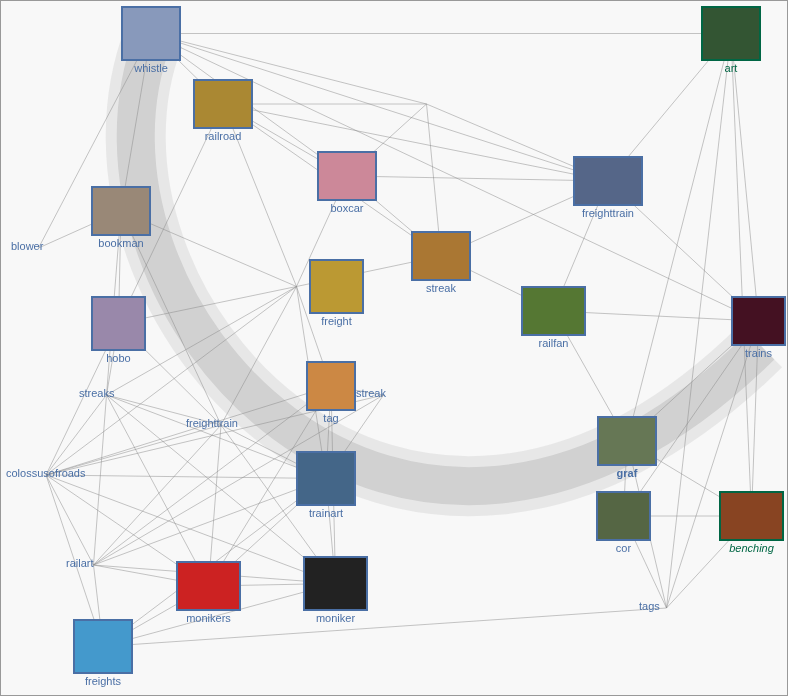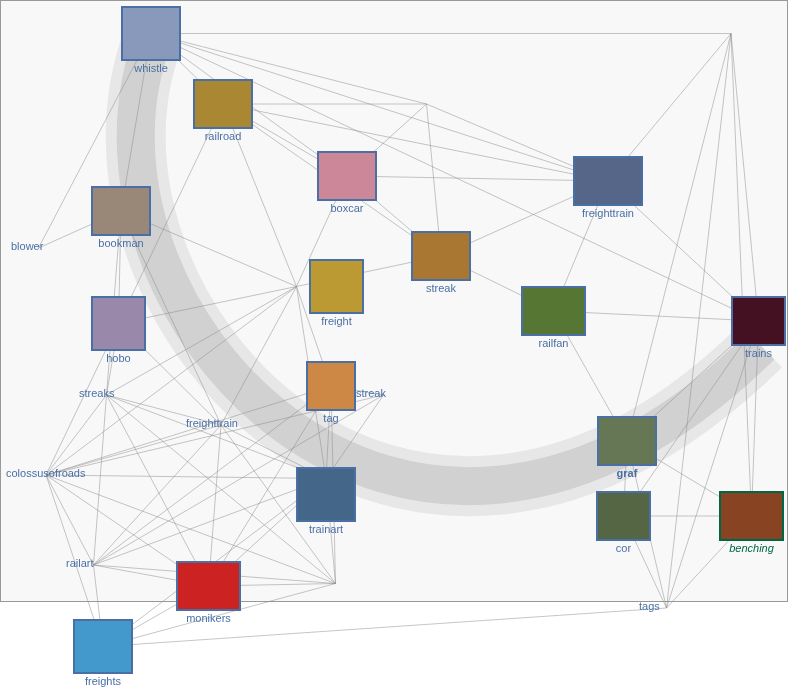--- a/index.html
+++ b/index.html
@@ -1,20 +1,20 @@
 <!DOCTYPE html>
 <html><head>
   <meta charset="utf-8">
   <style>
     * { margin: 0; padding: 0; box-sizing: border-box; }
     body { width: 788px; height: 696px; overflow: hidden; background: #fff; font-family: Arial, sans-serif; }
     #graph-container {
       position: relative;
       width: 788px;
-      height: 602px;
+      height: 696px;
       border: 1px solid #999;
       background: #f8f8f8;
     }
     svg#lines {
       position: absolute;
       top: 0; left: 0;
       width: 788px;
       height: 696px;
       pointer-events: none;
     }
@@ -140,20 +140,24 @@
       <line x1="92.5" y1="564" x2="102" y2="645.5" stroke="#888" stroke-width="0.8" opacity="0.6"></line>
       <line x1="207.5" y1="585" x2="334.5" y2="582.5" stroke="#888" stroke-width="0.8" opacity="0.6"></line>
       <line x1="207.5" y1="585" x2="102" y2="645.5" stroke="#888" stroke-width="0.8" opacity="0.6"></line>
       <line x1="334.5" y1="582.5" x2="102" y2="645.5" stroke="#888" stroke-width="0.8" opacity="0.6"></line>
       <line x1="665.5" y1="607" x2="102" y2="645.5" stroke="#888" stroke-width="0.8" opacity="0.6"></line>
     </svg>
 <div class="node" style="left: 120px; top: 5px;">
       <div class="node-img-box" style="width: 60px; height: 55px; background: rgb(136, 153, 187); border-color: rgb(74, 111, 165); border-width: 2px; border-style: solid;"></div>
       <span class="node-label" style="color: rgb(74, 111, 165);">whistle</span>
     </div>
+    <div class="node" style="left: 700px; top: 5px;">
+      <div class="node-img-box" style="width: 60px; height: 55px; background: rgb(51, 85, 51); border-color: rgb(0, 102, 68); border-width: 2px; border-style: solid;"></div>
+      <span class="node-label" style="color: rgb(0, 102, 68);">art</span>
+    </div>
     <div class="node" style="left: 192px; top: 78px;">
       <div class="node-img-box" style="width: 60px; height: 50px; background: rgb(170, 136, 51); border-color: rgb(74, 111, 165); border-width: 2px; border-style: solid;"></div>
       <span class="node-label" style="color: rgb(74, 111, 165);">railroad</span>
     </div>
     <div class="node" style="left: 316px; top: 150px;">
       <div class="node-img-box" style="width: 60px; height: 50px; background: rgb(204, 136, 153); border-color: rgb(74, 111, 165); border-width: 2px; border-style: solid;"></div>
       <span class="node-label" style="color: rgb(74, 111, 165);">boxcar</span>
     </div>
     <div class="node" style="left: 572px; top: 155px;">
       <div class="node-img-box" style="width: 70px; height: 50px; background: rgb(85, 102, 136); border-color: rgb(74, 111, 165); border-width: 2px; border-style: solid;"></div>
@@ -199,39 +203,43 @@
     <div class="node" style="left: 185px; top: 415px;">
       <span class="node-label" style="color: rgb(74, 111, 165);">freighttrain</span>
     </div>
     <div class="node" style="left: 596px; top: 415px; font-weight: bold;">
       <div class="node-img-box" style="width: 60px; height: 50px; background: rgb(102, 119, 85); border-color: rgb(74, 111, 165); border-width: 2px; border-style: solid;"></div>
       <span class="node-label" style="color: rgb(74, 111, 165);">graf</span>
     </div>
     <div class="node" style="left: 5px; top: 465px;">
       <span class="node-label" style="color: rgb(74, 111, 165);">colossusofroads</span>
     </div>
-    <div class="node" style="left: 295px; top: 466px;">
+    <div class="node" style="left: 295px; top: 450px;">
       <div class="node-img-box" style="width: 60px; height: 55px; background: rgb(68, 102, 136); border-color: rgb(74, 111, 165); border-width: 2px; border-style: solid;"></div>
       <span class="node-label" style="color: rgb(74, 111, 165);">trainart</span>
     </div>
     <div class="node" style="left: 595px; top: 490px;">
       <div class="node-img-box" style="width: 55px; height: 50px; background: rgb(85, 102, 68); border-color: rgb(74, 111, 165); border-width: 2px; border-style: solid;"></div>
       <span class="node-label" style="color: rgb(74, 111, 165);">cor</span>
     </div>
     <div class="node" style="left: 718px; top: 490px; font-style: italic;">
       <div class="node-img-box" style="width: 65px; height: 50px; background: rgb(136, 68, 34); border-color: rgb(0, 102, 68); border-width: 2px; border-style: solid;"></div>
       <span class="node-label" style="color: rgb(0, 102, 68);">benching</span>
     </div>
     <div class="node" style="left: 65px; top: 555px;">
       <span class="node-label" style="color: rgb(74, 111, 165);">railart</span>
     </div>
     <div class="node" style="left: 175px; top: 560px;">
       <div class="node-img-box" style="width: 65px; height: 50px; background: rgb(204, 34, 34); border-color: rgb(74, 111, 165); border-width: 2px; border-style: solid;"></div>
       <span class="node-label" style="color: rgb(74, 111, 165);">monikers</span>
     </div>
+    <div class="node" style="left: 302px; top: 555px;">
+      <div class="node-img-box" style="width: 65px; height: 55px; background: rgb(34, 34, 34); border-color: rgb(74, 111, 165); border-width: 2px; border-style: solid;"></div>
+      <span class="node-label" style="color: rgb(74, 111, 165);">moniker</span>
+    </div>
     <div class="node" style="left: 638px; top: 598px;">
       <span class="node-label" style="color: rgb(74, 111, 165);">tags</span>
     </div>
     <div class="node" style="left: 72px; top: 618px;">
       <div class="node-img-box" style="width: 60px; height: 55px; background: rgb(68, 153, 204); border-color: rgb(74, 111, 165); border-width: 2px; border-style: solid;"></div>
       <span class="node-label" style="color: rgb(74, 111, 165);">freights</span>
     </div>
   </div>
 
 </body></html>

